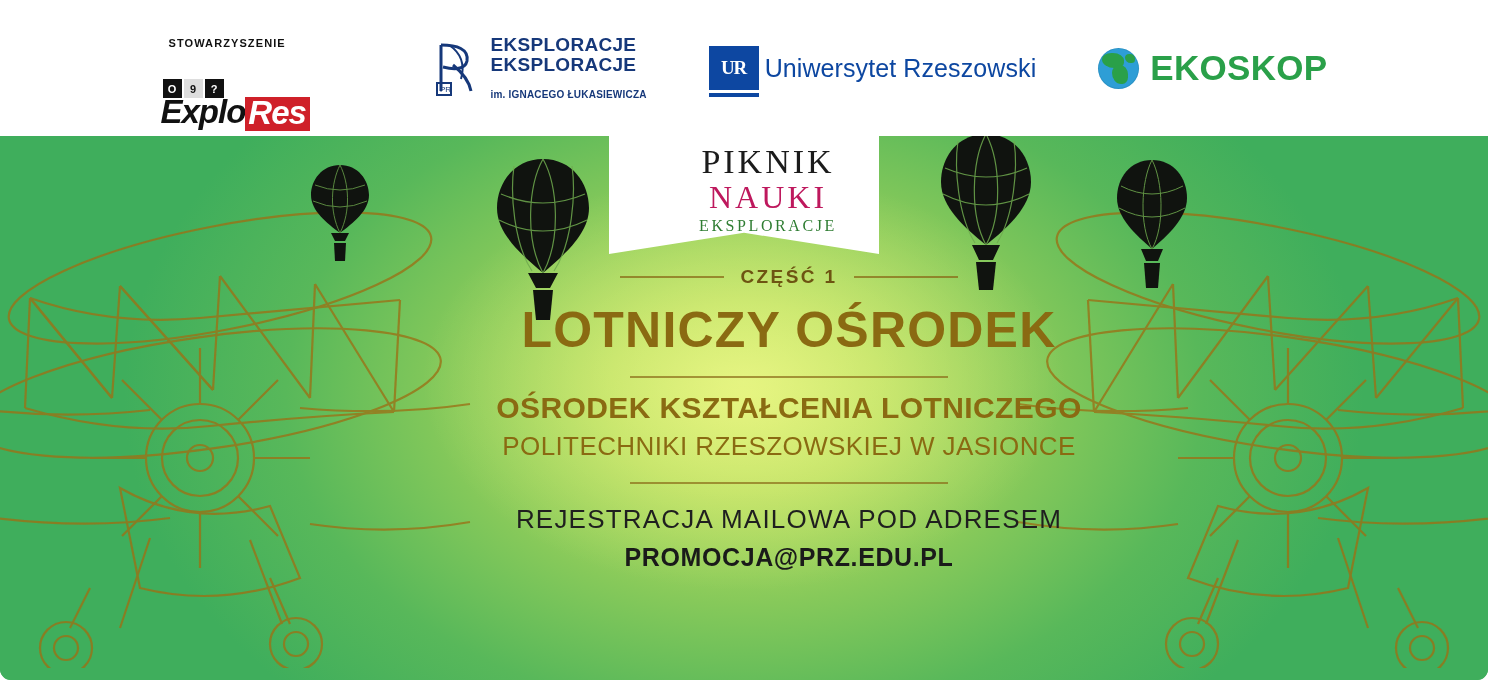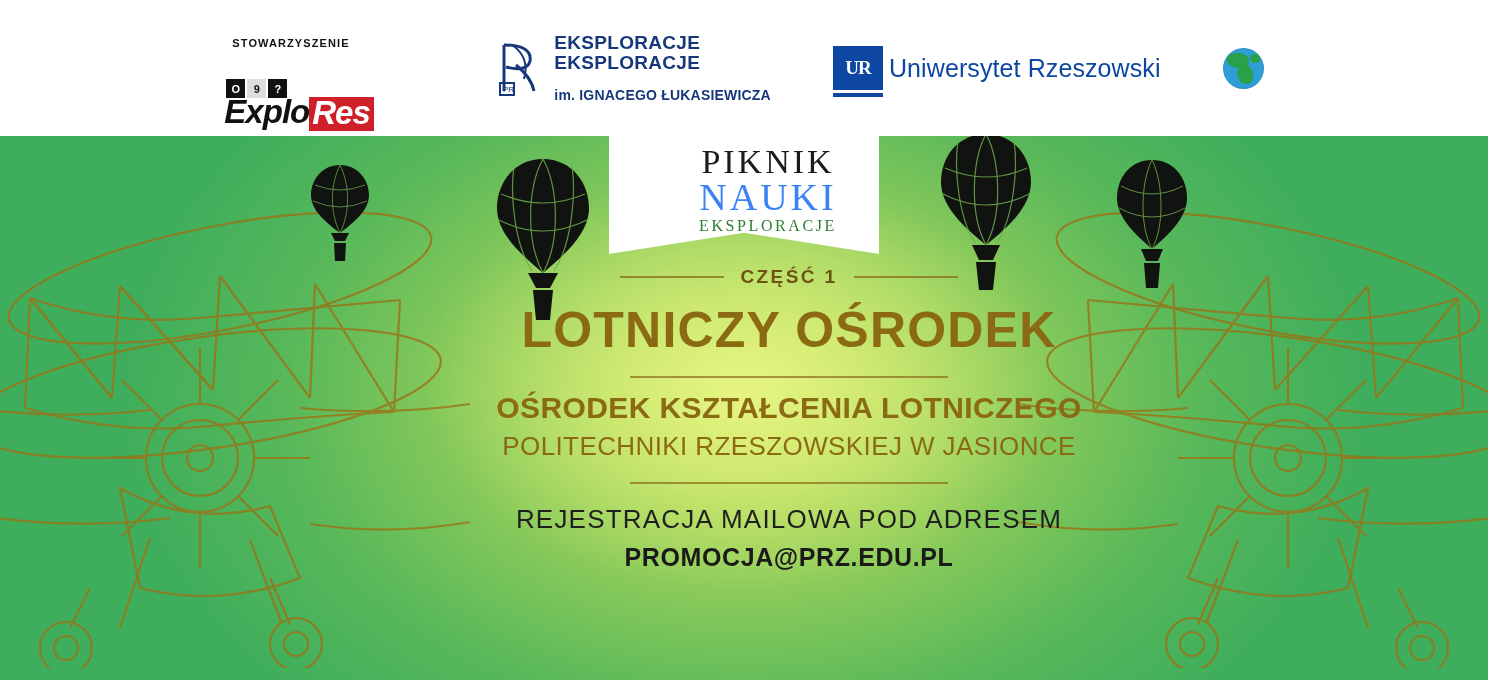--- a/index.html
+++ b/index.html
@@ -13,20 +13,21 @@
     overflow: hidden;
     font-family: "Liberation Sans", sans-serif;
   }
 
   .poster {
     position: relative;
     width: 1488px;
     height: 680px;
     overflow: hidden;
     background: #ffffff;
+    border-radius: 11px;
   }
 
   
   .logo-bar {
     position: absolute;
     top: 0; left: 0;
     width: 1488px;
     height: 136px;
     background: #ffffff;
     display: flex;
@@ -112,21 +113,21 @@
     line-height: 1.06;
   }
   .prz-l1, .prz-l2 {
     font-size: 19px;
     font-weight: bold;
     color: #16387a;
     letter-spacing: 0.3px;
     font-family: "Liberation Sans", sans-serif;
   }
   .prz-l3 {
-    font-size: 14px;
+    font-size: 10px;
     font-weight: bold;
     color: #16387a;
     letter-spacing: 0.2px;
     margin-top: 15px;
     font-family: "Liberation Sans", sans-serif;
   }
 
   
   .logo-ur {
     display: flex;
@@ -247,23 +248,23 @@
   .banner-l1 {
     font-family: "Liberation Serif", serif;
     font-size: 34px;
     letter-spacing: 3px;
     color: #1b1b1b;
     line-height: 36px;
     margin-top: 6px;
   }
   .banner-l2 {
     font-family: "Liberation Serif", serif;
-    font-size: 38px;
+    font-size: 32px;
     letter-spacing: 3px;
-    color: #3b82f6;
+    color: #be185d;
     line-height: 34px;
   }
   .banner-l3 {
     font-family: "Liberation Serif", serif;
     font-size: 16px;
     letter-spacing: 2.6px;
     color: #2f7d32;
     line-height: 20px;
     margin-top: 2px;
   }
@@ -417,20 +418,21 @@
       </div>
       <div class="ur-text">Uniwersytet Rzeszowski</div>
     </div>
 
     <div class="logo-ekoskop">
       <div class="eko-globe">
         <span class="eko-g1"></span>
         <span class="eko-g2"></span>
         <span class="eko-g3"></span>
       </div>
+      <div class="eko-text">EKOSKOP</div>
     </div>
   </div>
 
   <div class="main">
     <div class="main-texture"></div>
 
     <div class="plane left">
       <svg width="520" height="510" viewBox="0 0 520 510" aria-hidden="true">
         <g stroke="#9a7318" stroke-width="2.2" fill="none" opacity="0.95">
           <ellipse cx="250" cy="120" rx="215" ry="52" transform="rotate(-11 250 120)"></ellipse>

